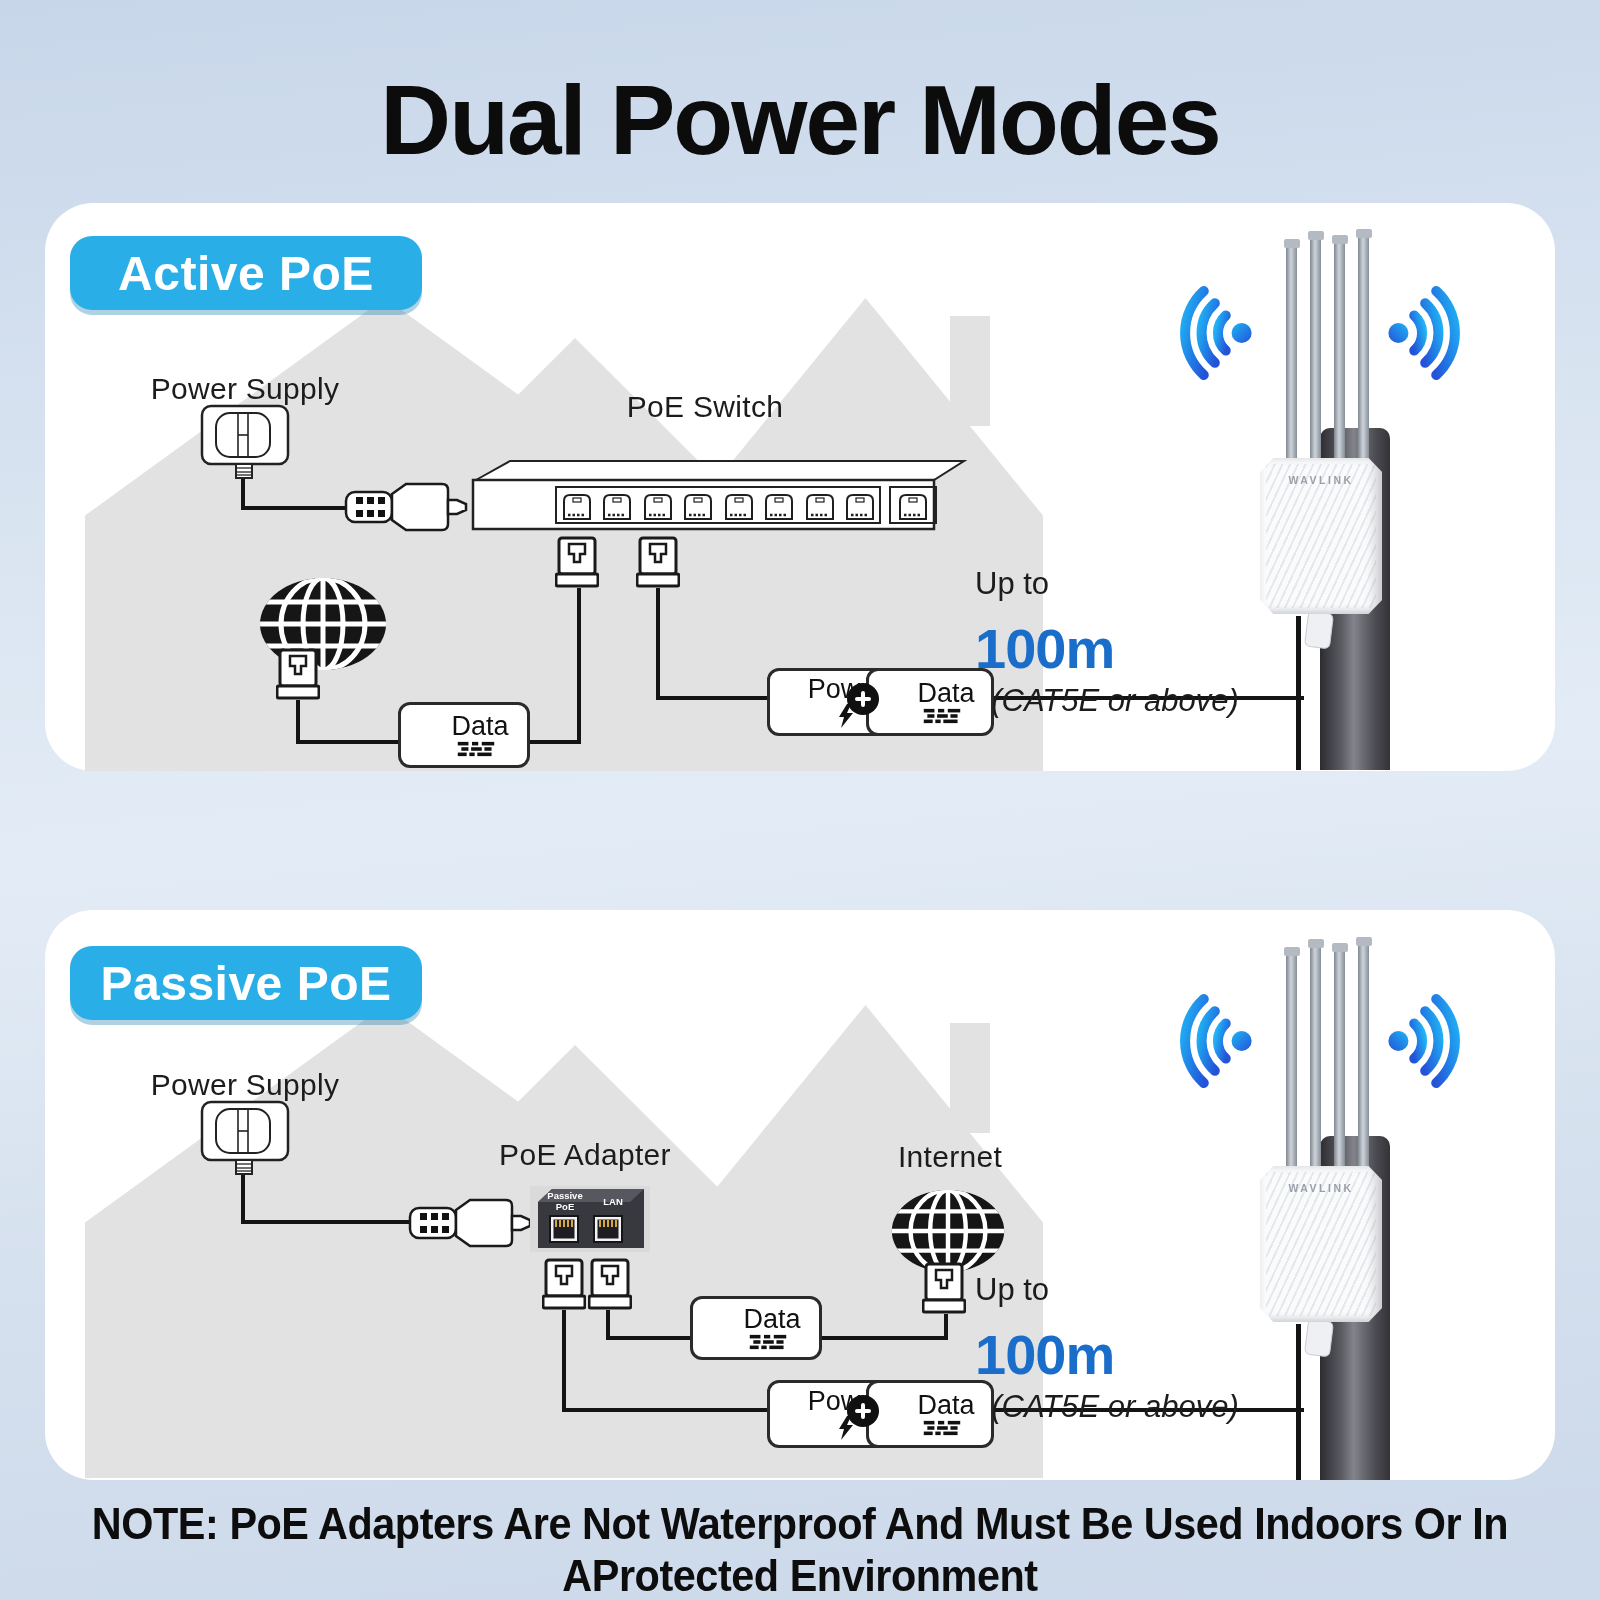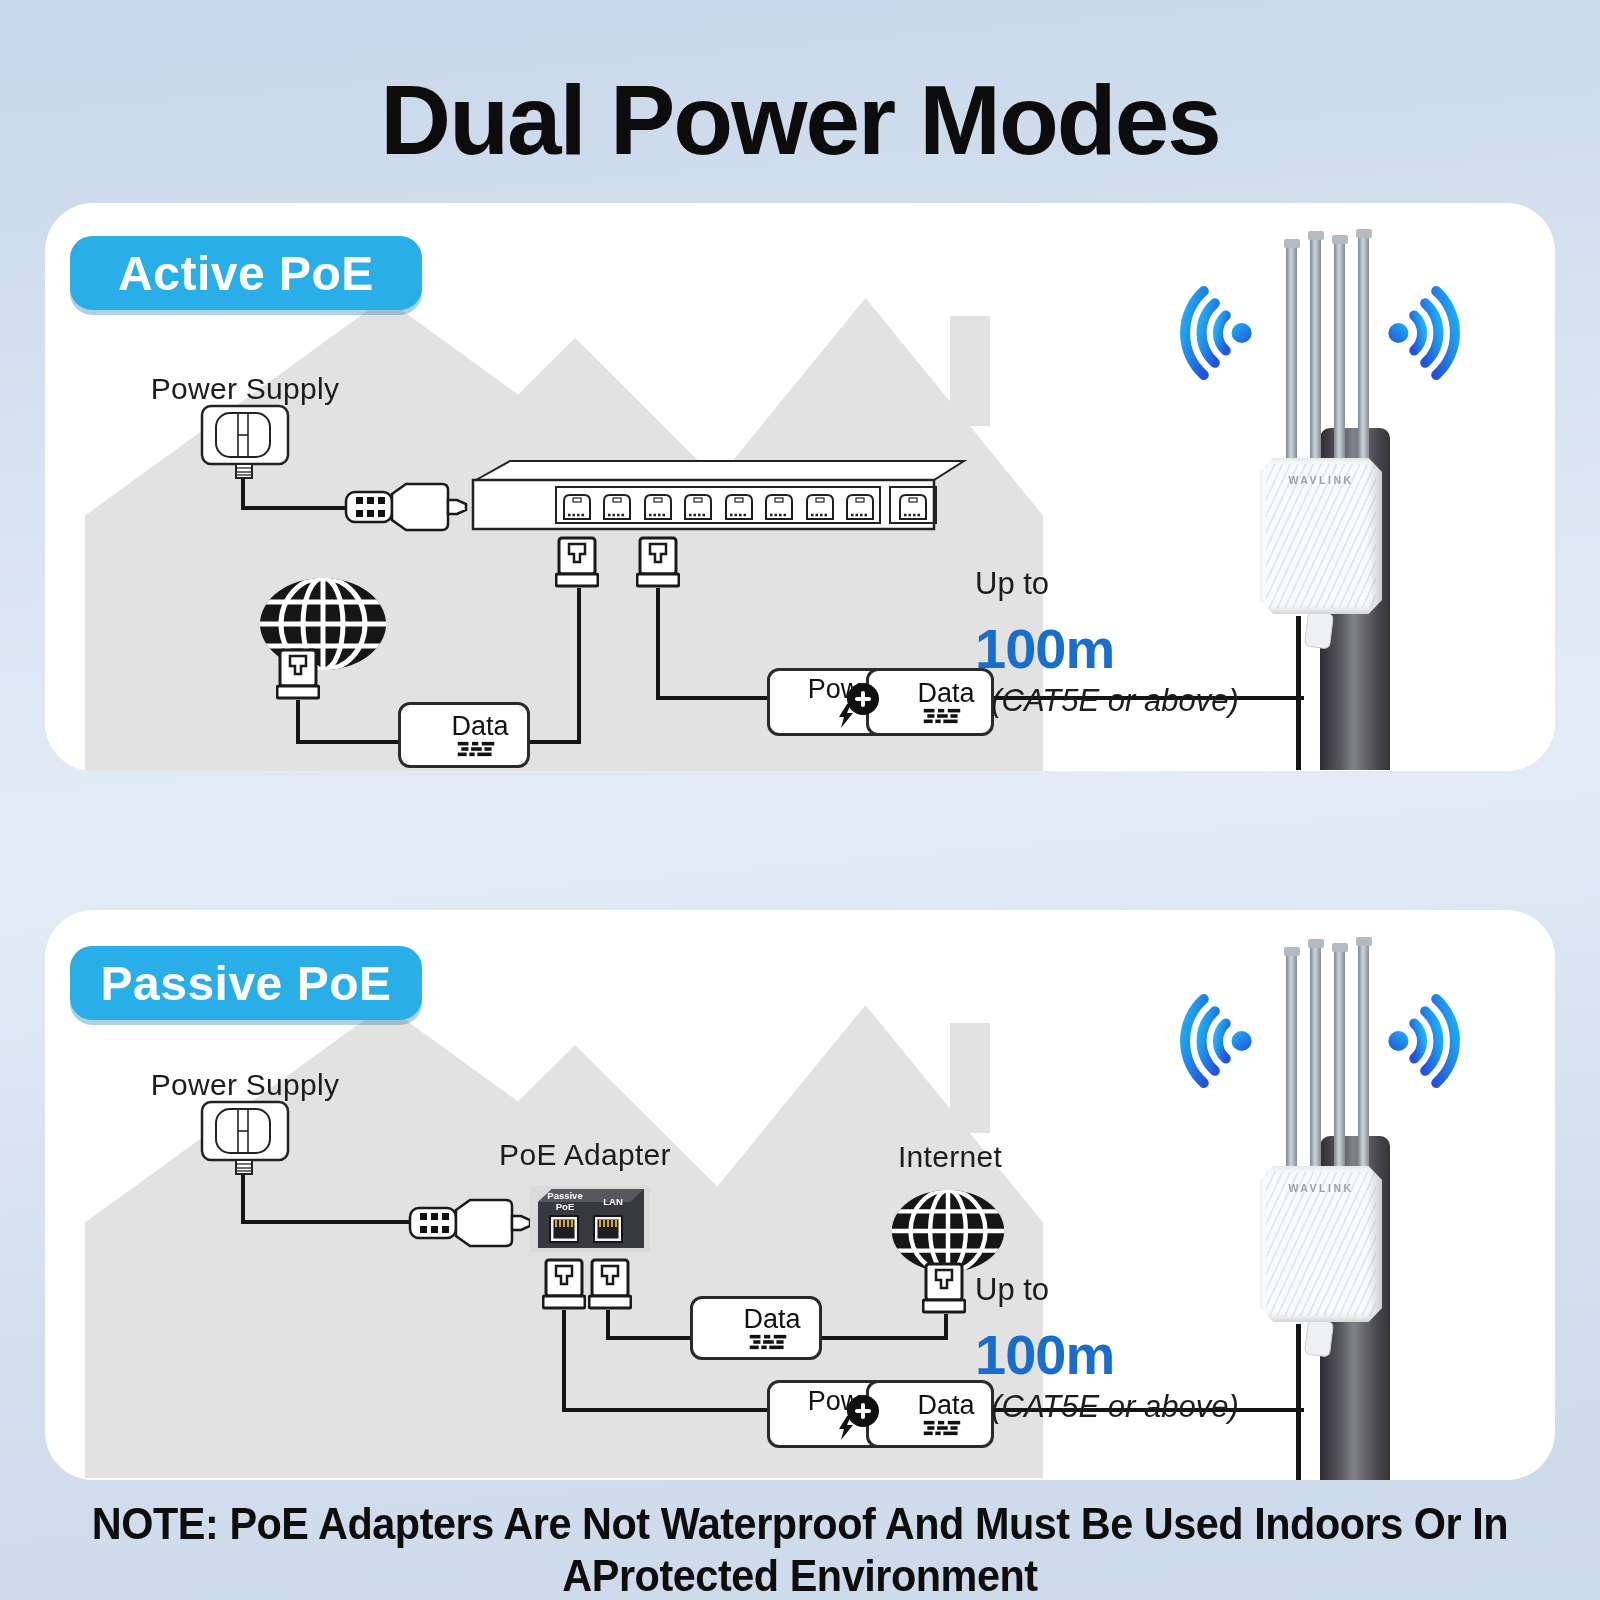--- a/index.html
+++ b/index.html
@@ -94,20 +94,21 @@
       <rect x="23" y="17" width="7" height="7" fill="#111"></rect>
       <rect x="34" y="17" width="7" height="7" fill="#111"></rect>
     <rect x="12" y="30" width="7" height="7" fill="#111"></rect>
       <rect x="23" y="30" width="7" height="7" fill="#111"></rect>
       <rect x="34" y="30" width="7" height="7" fill="#111"></rect>
     <path d="M48 14 L62 4 H98 Q104 4 104 10 V44 Q104 50 98 50 H62 L48 40 Z" fill="#fff" stroke="#1a1a1a" stroke-width="2.5"></path>
     <path d="M104 20 H113 L122 24 V30 L113 34 H104 Z" fill="#fff" stroke="#1a1a1a" stroke-width="2.5"></path>
   </svg>
 
   <div class="lbl" style="left:540px;top:390px;width:330px;z-index:5;">
+    <div>PoE Switch</div>
   </div>
   <svg class="abs" style="left:470px;top:456px;z-index:5;" width="500" height="80" viewBox="0 0 500 80">
     <path d="M6 24 L40 5 L494 5 L464 24 Z" fill="#fff" stroke="#222" stroke-width="2"></path>
     <rect x="3" y="24" width="461" height="49" fill="#fff" stroke="#222" stroke-width="2.5"></rect>
     <rect x="86" y="31" width="324" height="36" fill="none" stroke="#222" stroke-width="2"></rect>
     <g>
       <g transform="translate(92,36)">
           <path d="M2 27 V9 Q2 3 8 3 H22 Q28 3 28 9 V27 Z" fill="#fff" stroke="#1f1f1f" stroke-width="2"></path>
           <rect x="11" y="6" width="8" height="4" fill="none" stroke="#1f1f1f" stroke-width="1.2"></rect>
           <line x1="6" y1="23" x2="24" y2="23" stroke="#1f1f1f" stroke-width="2.5" stroke-dasharray="2.5 2"></line>

